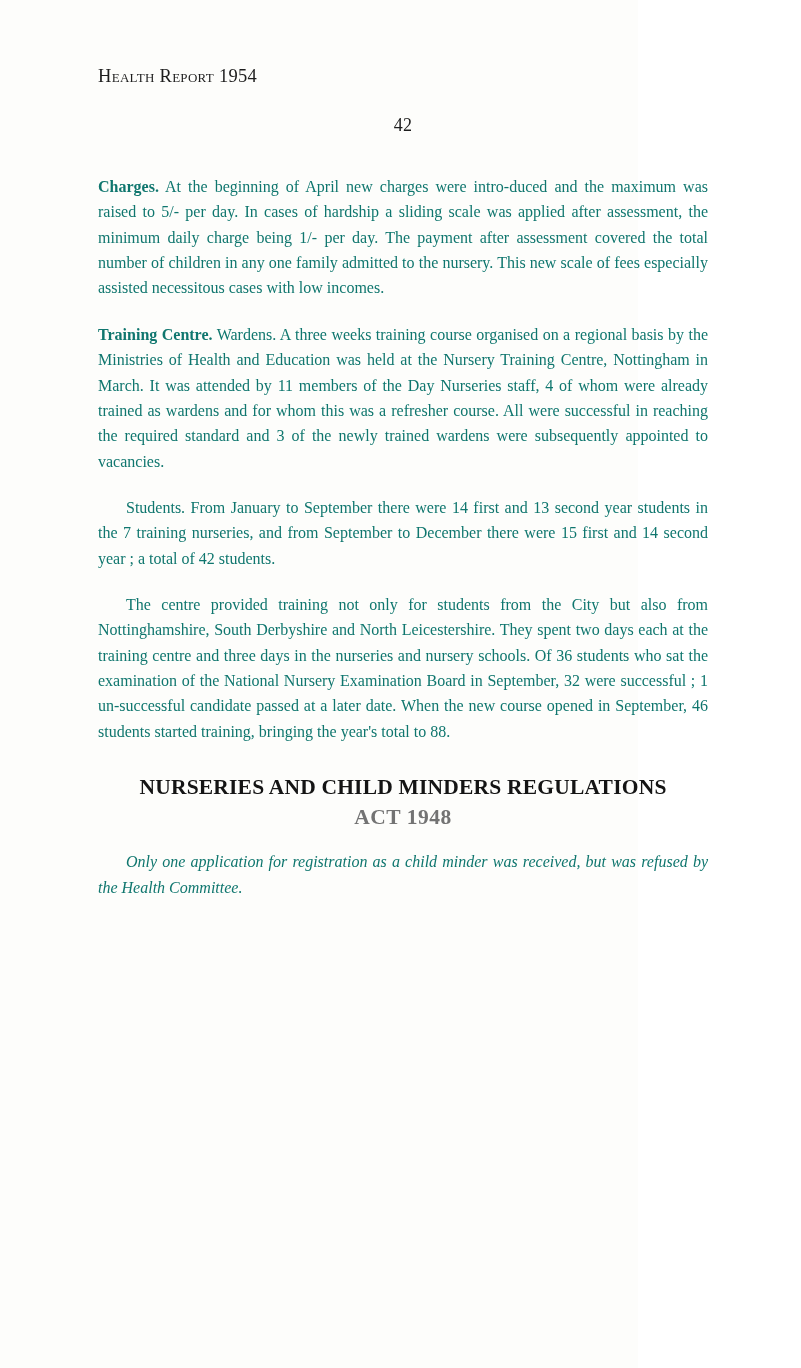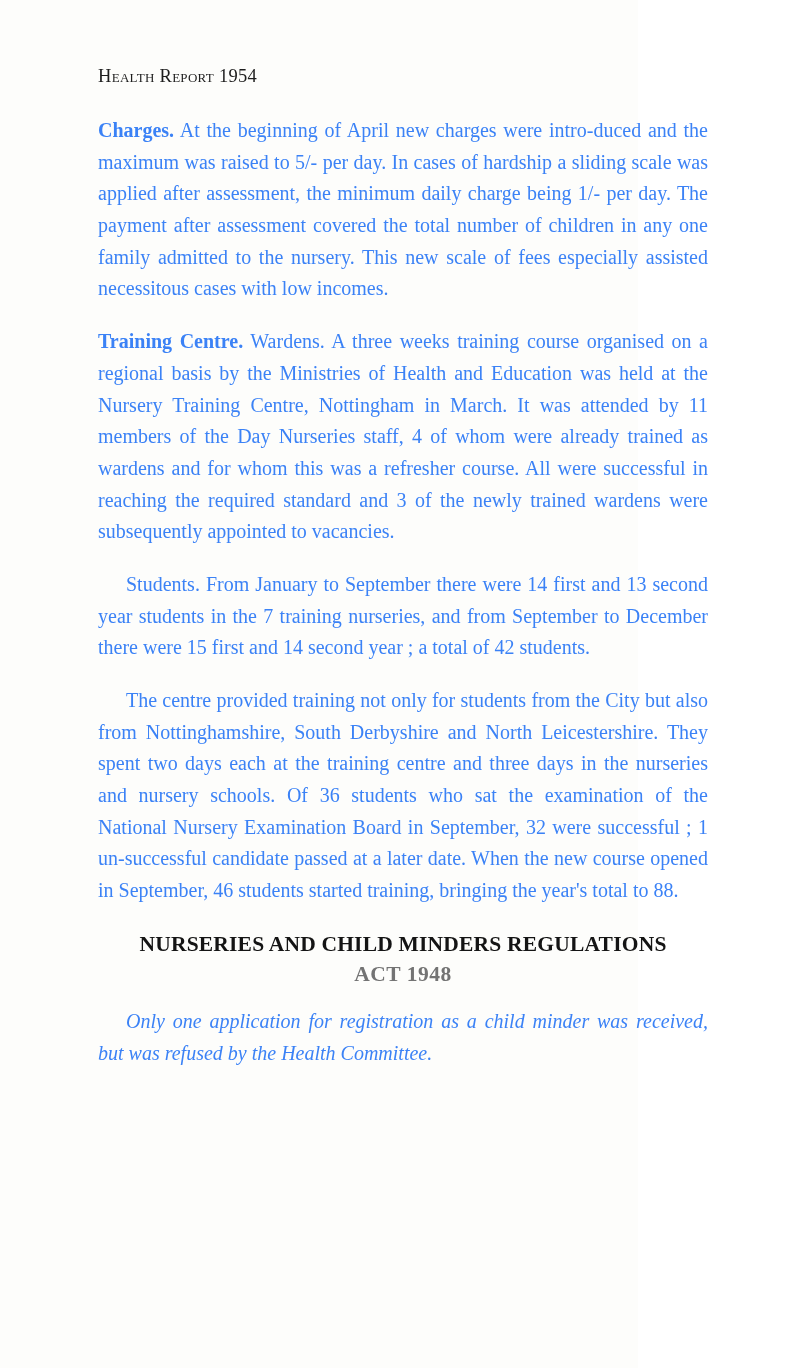--- a/index.html
+++ b/index.html
@@ -34,36 +34,36 @@
     margin-bottom: 28px;
   }
   .folio {
     text-align: center;
     font-size: 18px;
     color: #1d1d1d;
     margin-bottom: 38px;
     letter-spacing: 0.2px;
   }
   p.body {
-    font-size: 20px;
+    font-size: 16px;
     line-height: 1.585;
     text-align: justify;
     margin: 0 0 21px 0;
-    color: #3b82f6;
+    color: #0f766e;
     hyphens: none;
   }
   p.indent {
     text-indent: 28px;
   }
   .lead {
     font-weight: bold;
   }
   .heading-block {
     text-align: center;
-    margin: 24px 0 16px 0;
+    margin: 30px 0 16px 0;
   }
   .heading-line1 {
     font-size: 21.5px;
     font-weight: bold;
     letter-spacing: 0.2px;
     color: #141414;
     line-height: 1.3;
   }
   .heading-line2 {
     font-size: 21.5px;
@@ -78,20 +78,21 @@
   }
 </style>
 </head>
 <body>
 
 <div class="page">
   <div class="content">
 
     <div class="running-head">Health Report 1954</div>
 
+    <div class="folio">42</div>
 
     <p class="body"><span class="lead">Charges.</span><span> At the beginning of April new charges were intro-duced and the maximum was raised to 5/- per day. In cases of hardship a sliding scale was applied after assessment, the minimum daily charge being 1/- per day. The payment after assessment covered the total number of children in any one family admitted to the nursery. This new scale of fees especially assisted necessitous cases with low incomes.</span></p>
 
     <p class="body"><span class="lead">Training Centre.</span><span> Wardens. A three weeks training course organised on a regional basis by the Ministries of Health and Education was held at the Nursery Training Centre, Nottingham in March. It was attended by 11 members of the Day Nurseries staff, 4 of whom were already trained as wardens and for whom this was a refresher course. All were successful in reaching the required standard and 3 of the newly trained wardens were subsequently appointed to vacancies.</span></p>
 
     <p class="body indent">Students. From January to September there were 14 first and 13 second year students in the 7 training nurseries, and from September to December there were 15 first and 14 second year ; a total of 42 students.</p>
 
     <p class="body indent">The centre provided training not only for students from the City but also from Nottinghamshire, South Derbyshire and North Leicestershire. They spent two days each at the training centre and three days in the nurseries and nursery schools. Of 36 students who sat the examination of the National Nursery Examination Board in September, 32 were successful ; 1 un-successful candidate passed at a later date. When the new course opened in September, 46 students started training, bringing the year's total to 88.</p>
 
 

